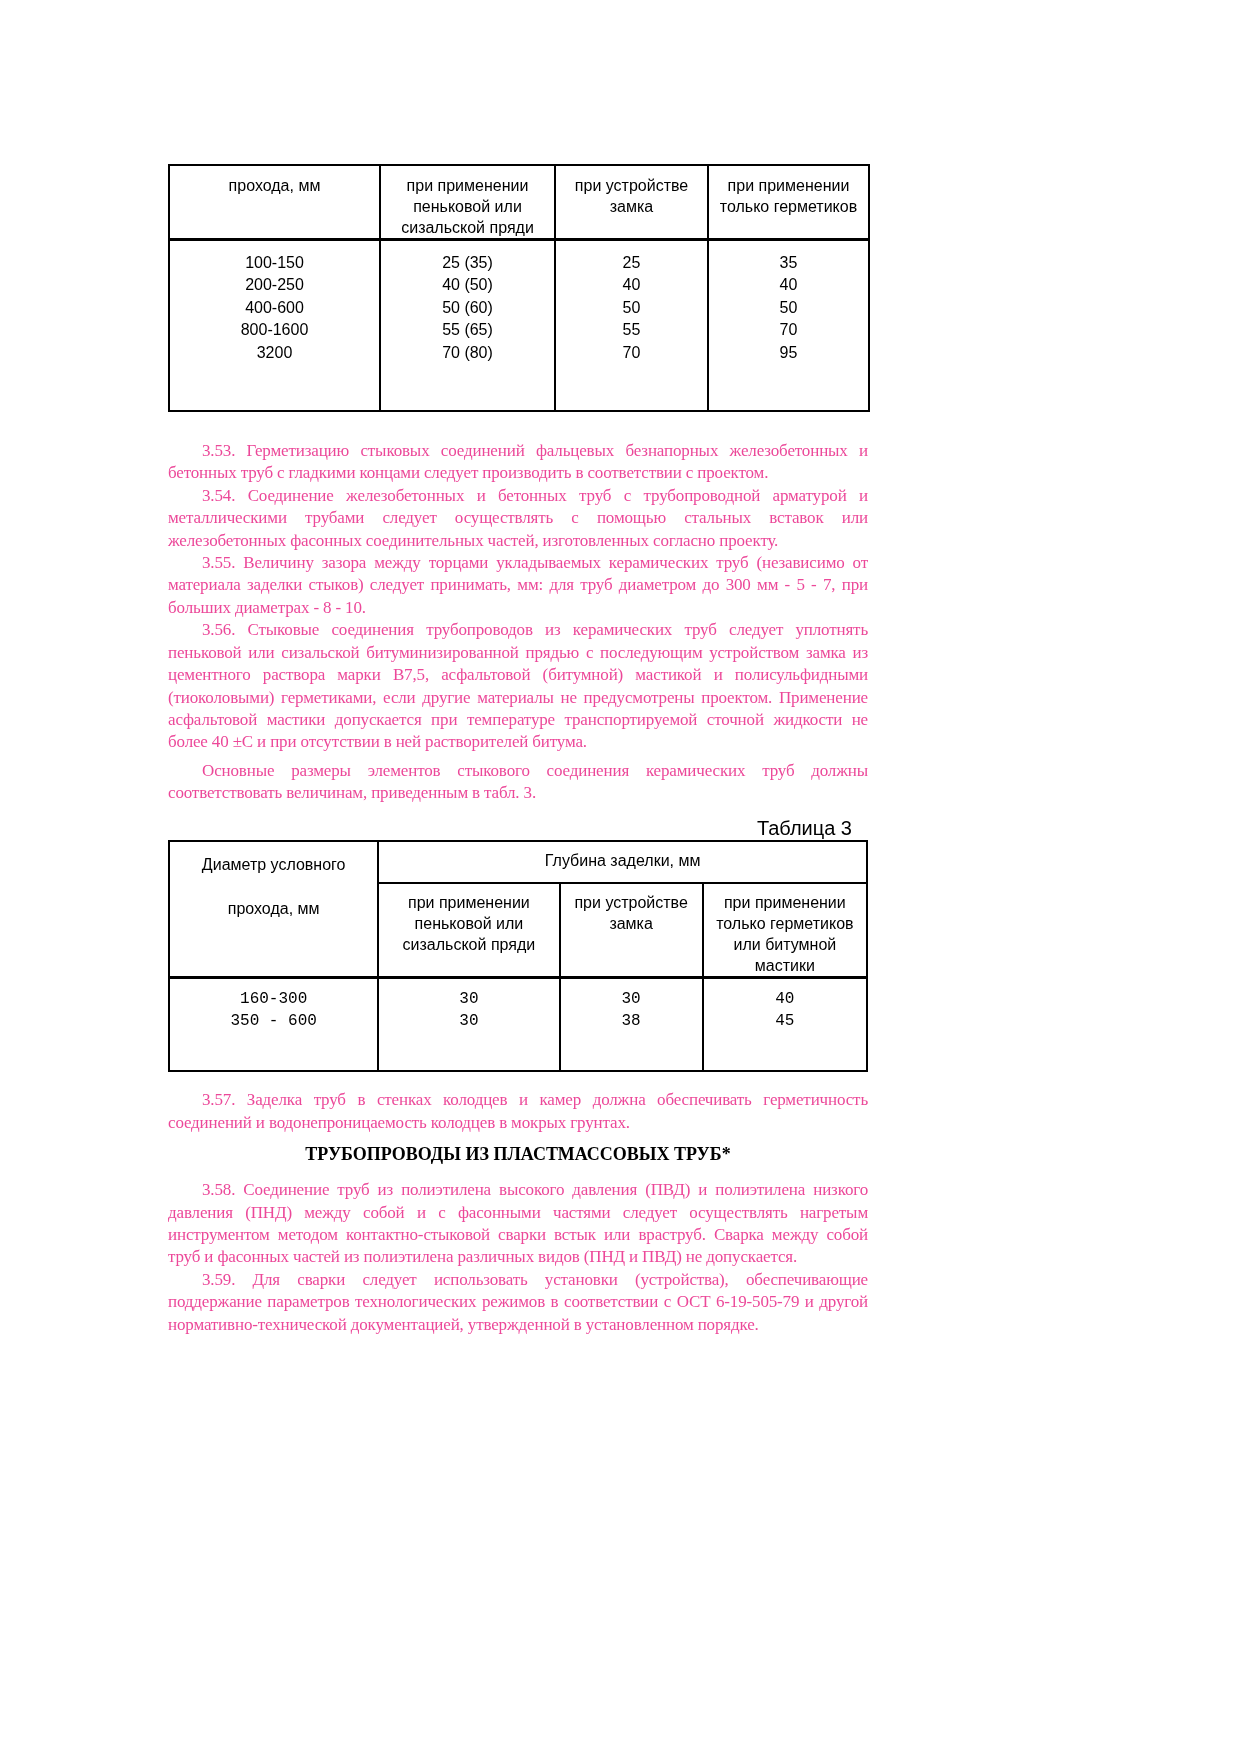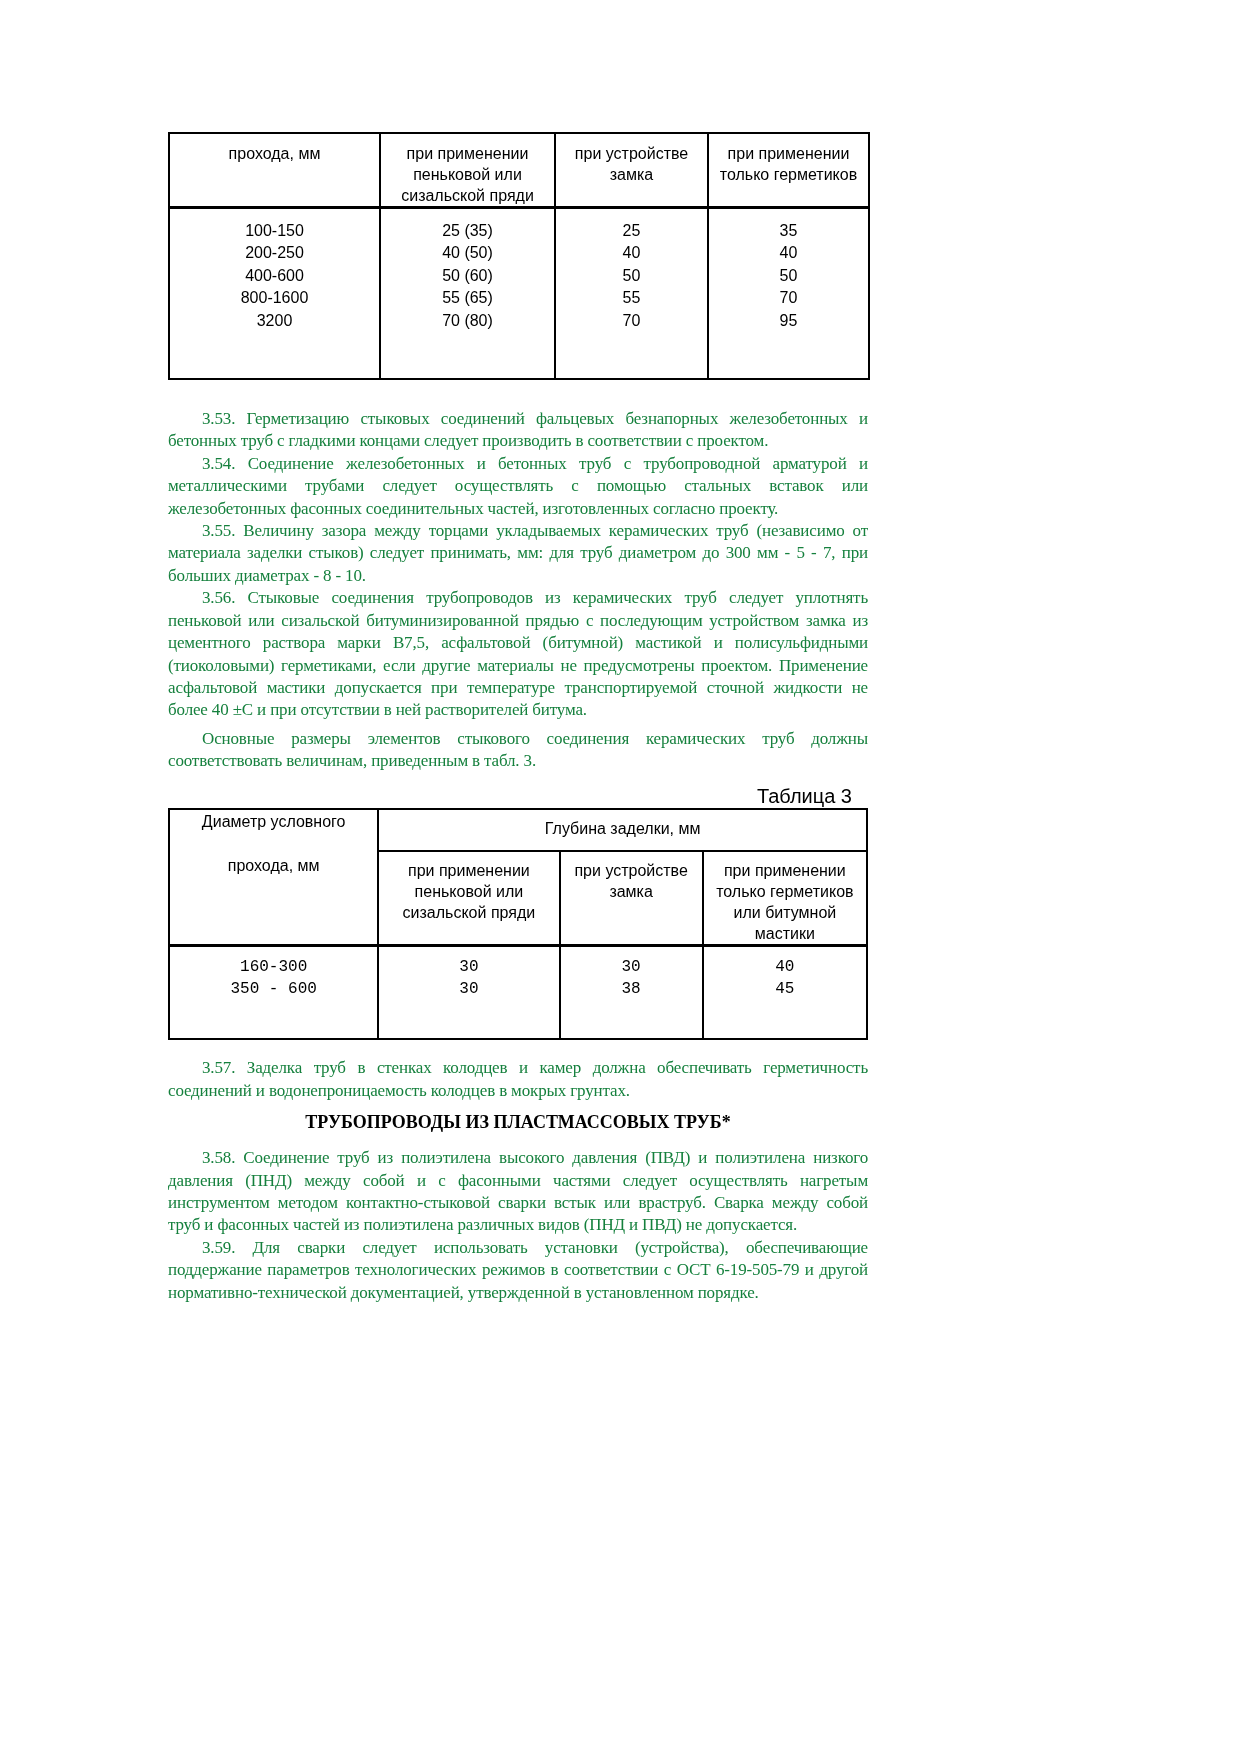--- a/index.html
+++ b/index.html
@@ -8,21 +8,21 @@
     position: relative;
     width: 1240px;
     height: 1755px;
     background: #ffffff;
     color: #000000;
     overflow: hidden;
   }
   .col {
     position: absolute;
     left: 168px;
-    top: 132px;
+    top: 164px;
     width: 700px;
   }
   
   table.doc-table {
     border-collapse: collapse;
     table-layout: fixed;
     width: 700px;
     font-family: "Liberation Sans", sans-serif;
     font-size: 16px;
     color: #000000;
@@ -50,21 +50,21 @@
   
   .t3 { width: 697px; }
   .t3 .group-cell {
     border-bottom: 2px solid #000;
     padding-top: 8px;
     line-height: 21px;
     height: 32px;
   }
   .t3 .corner-cell {
     border-bottom: 3px solid #000;
-    padding-top: 1px;
+    padding-top: 12px;
     line-height: 21px;
   }
   .t3 .corner-line2 { margin-top: 23px; }
   .t3 tr.sub-row td {
     border-bottom: 3px solid #000;
     padding-top: 8px;
     line-height: 21px;
     height: 84px;
   }
   .t3 tbody.data td { line-height: 22.4px; font-family: Liberation Mono, monospace; }
@@ -72,21 +72,21 @@
   .t3 tbody.data tr.filler td { height: 38px; }
   
   p.body {
     margin: 0;
     font-family: "Liberation Serif", serif;
     font-size: 17px;
     line-height: 22.4px;
     letter-spacing: -0.15px;
     text-align: justify;
     text-indent: 34px;
-    color: #15803d;
+    color: #ec4899;
   }
   p.after-table { margin-top: 28px; }
   p.note { margin-top: 6px; }
   p.after-t3 { margin-top: 17px; }
   h2.sect {
     margin: 8px 0 13px 0;
     font-family: "Liberation Serif", serif;
     font-size: 18px;
     line-height: 24px;
     font-weight: bold;

